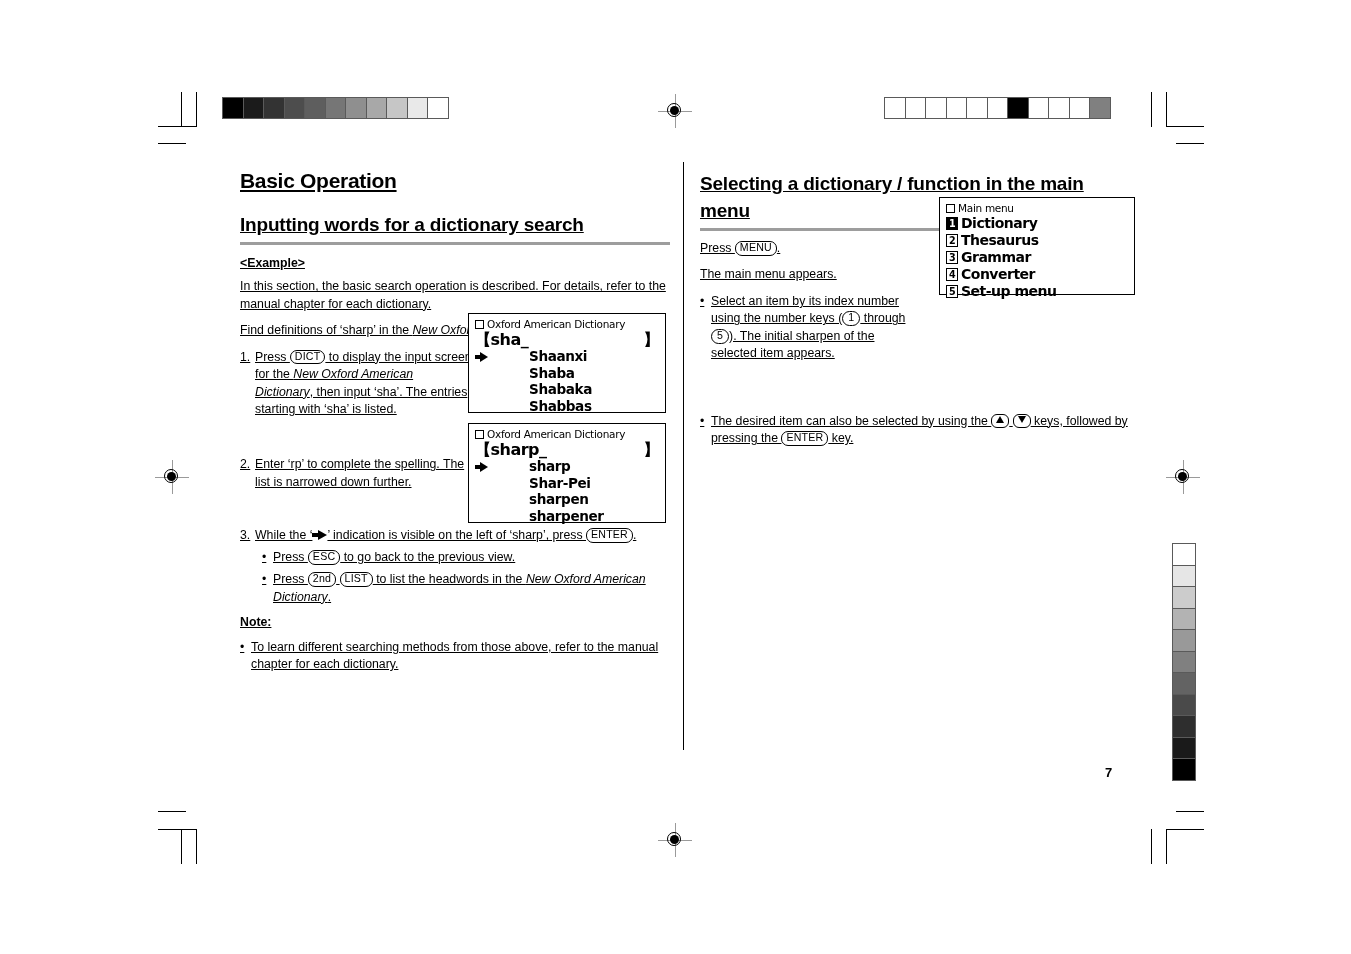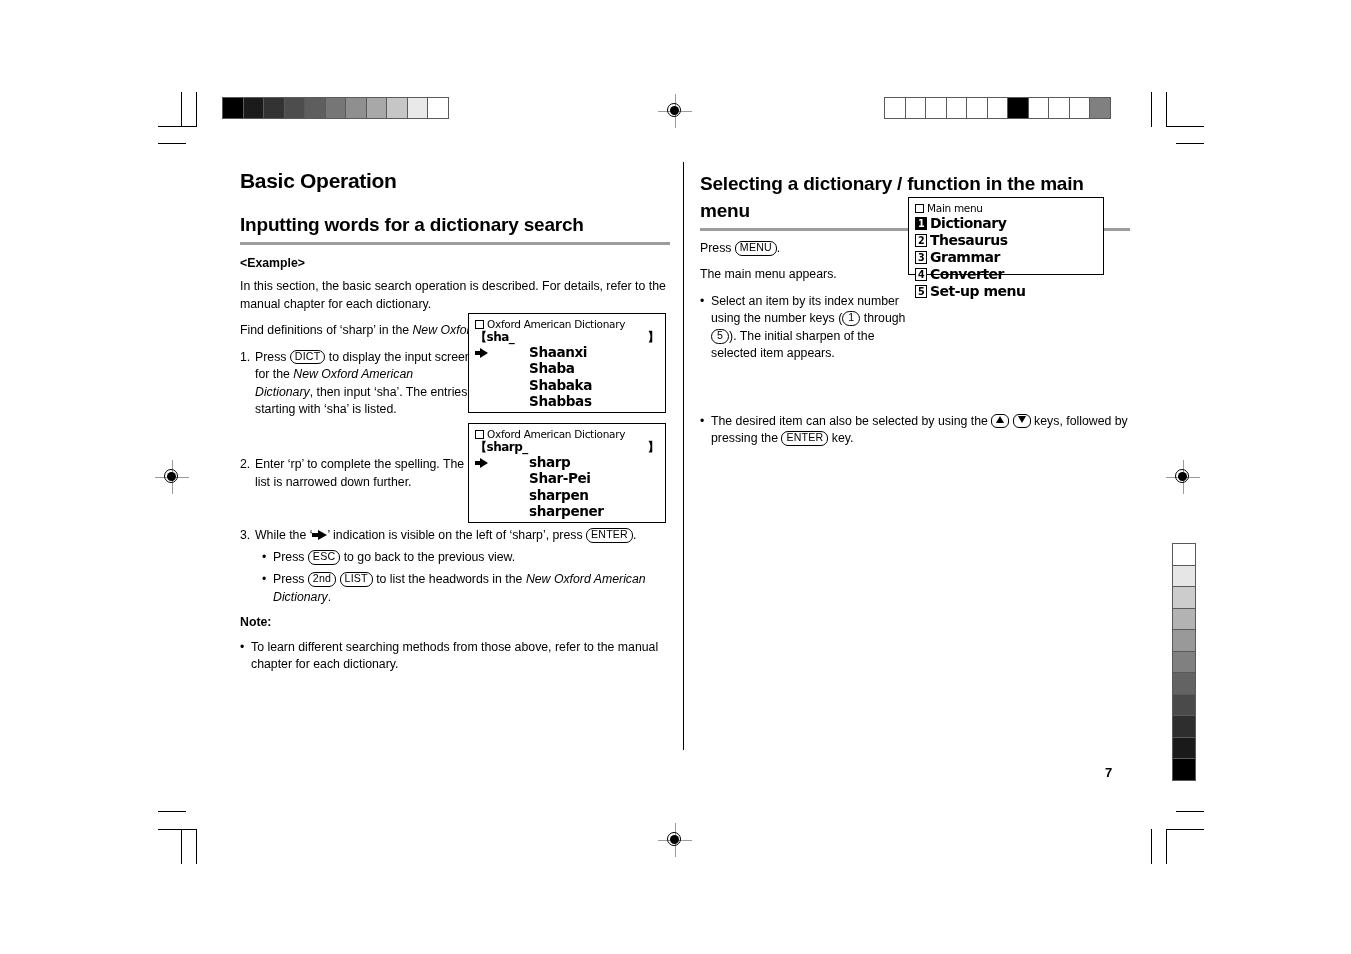--- a/index.html
+++ b/index.html
@@ -64,20 +64,21 @@
     border: 1.5px solid #5a5a5a;
     box-sizing: border-box;
     margin-bottom: -1.5px;
   }
 
   
   .page-col {
     position: absolute;
     font-size: 12.3px;
     line-height: 1.42;
+    text-decoration: underline;
   }
   .col-left  { left: 240px; top: 166px; width: 430px; }
   .col-right { left: 700px; top: 166px; width: 430px; }
 
   .col-divider {
     position: absolute;
     left: 683px; top: 162px;
     width: 1.2px; height: 588px;
     background: #000;
   }
@@ -203,21 +204,21 @@
     border: 1.8px solid #000;
     box-sizing: border-box;
     background: #fff;
     margin-right: 3px;
     flex: 0 0 auto;
   }
   .lcd .lcd-input {
     display: flex;
     justify-content: space-between;
     align-items: baseline;
-    font-size: 12px;
+    font-size: 16px;
     font-weight: bold;
     letter-spacing: -0.5px;
     line-height: 1.12;
   }
   .lcd .lcd-row {
     display: flex;
     align-items: center;
     font-size: 13.6px;
     font-weight: bold;
     letter-spacing: -0.4px;
@@ -272,21 +273,21 @@
     line-height: 1;
   }
   .lcd .idx.selected {
     background: #000;
     color: #fff;
     border-color: #000;
   }
 
   .lcd-1 { left: 468px; top: 313px; width: 198px; height: 100px; }
   .lcd-2 { left: 468px; top: 423px; width: 198px; height: 100px; }
-  .lcd-3 { left: 908px; top: 197px; width: 196px; height: 78px; }
+  .lcd-3 { left: 939px; top: 197px; width: 196px; height: 98px; }
 
   .page-number {
     position: absolute;
     left: 1105px; top: 765px;
     font-size: 13px;
     font-weight: bold;
   }
 </style>
 </head>
 <body>

